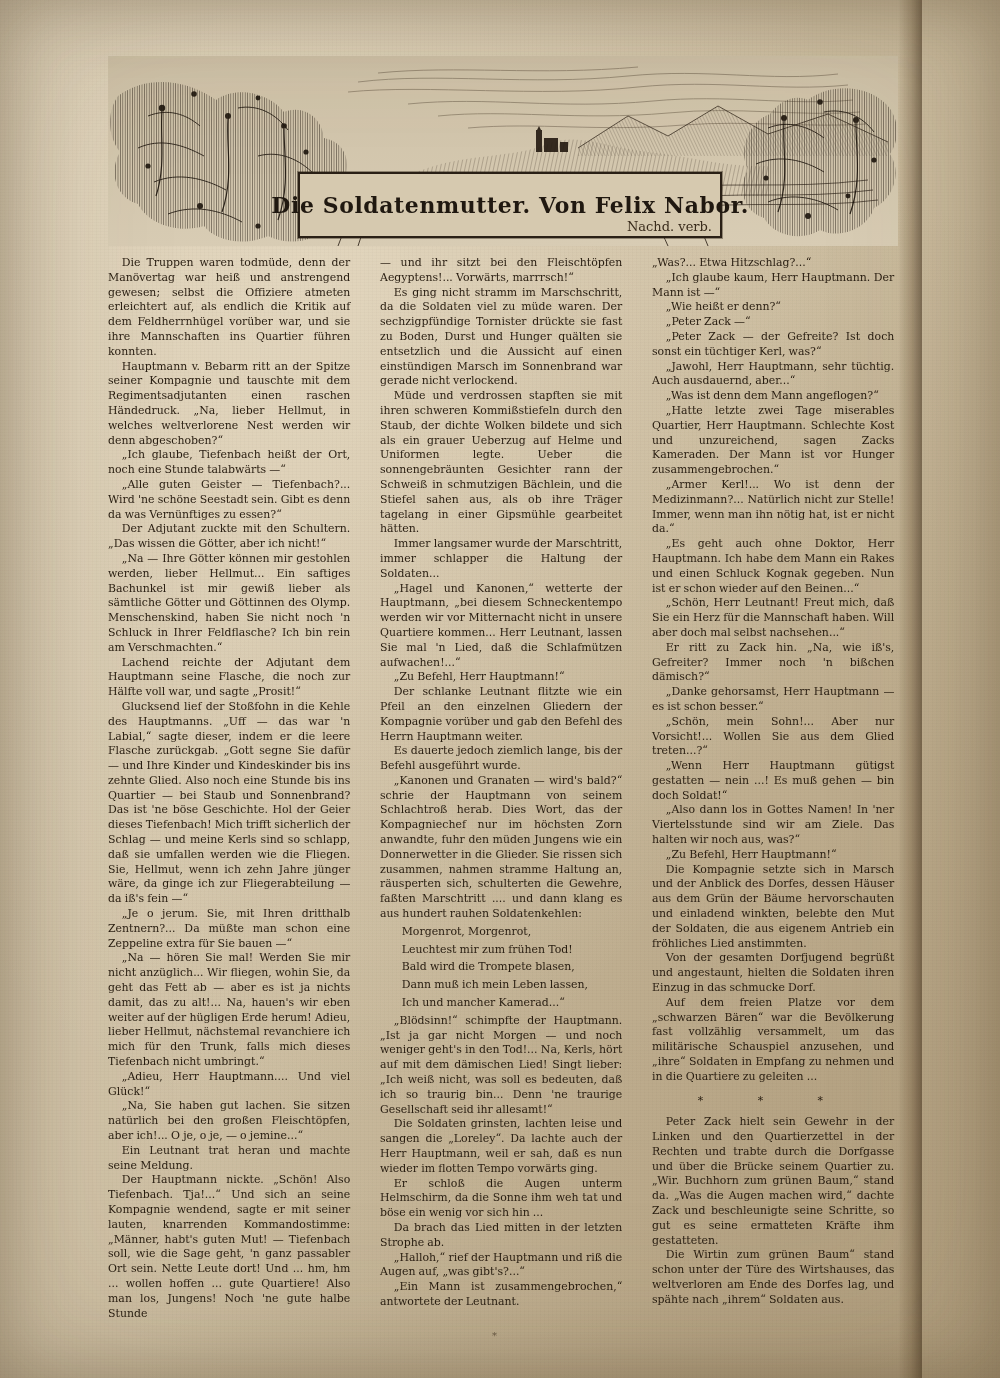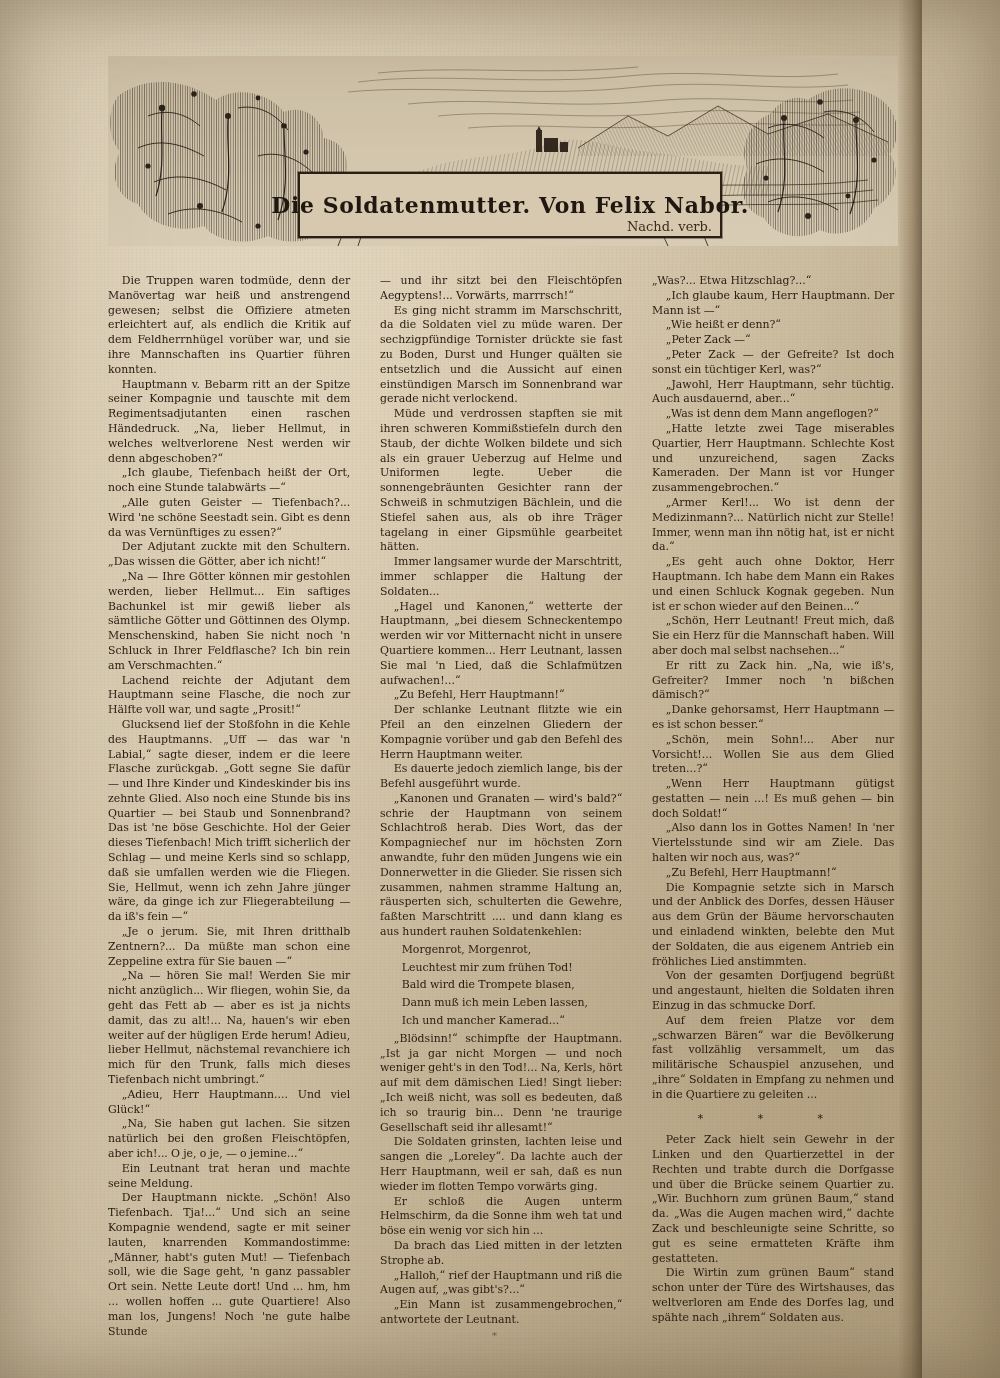--- a/index.html
+++ b/index.html
@@ -114,21 +114,21 @@
     right: 8px;
     bottom: 2px;
     font-size: 13px;
     color: #3a2c1c;
     font-family: "DejaVu Serif", serif;
   }
 
   
   .columns {
     display: flex;
-    margin-top: 28px;
+    margin-top: 10px;
     width: 790px;
   }
   .col {
     width: 246px;
     font-size: 11.1px;
     line-height: 1.335;
     color: #271c10;
     text-align: justify;
     font-family: "DejaVu Serif", serif;
     transform: scaleX(0.985);

